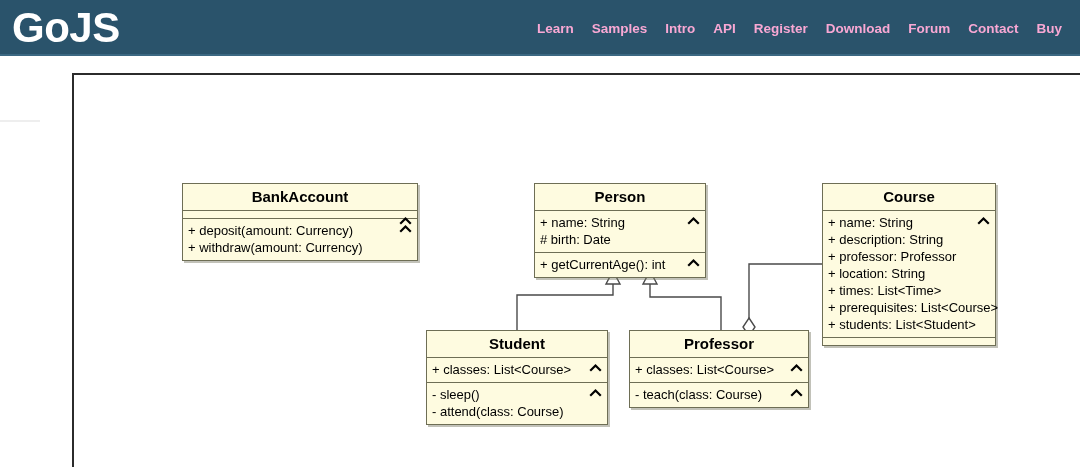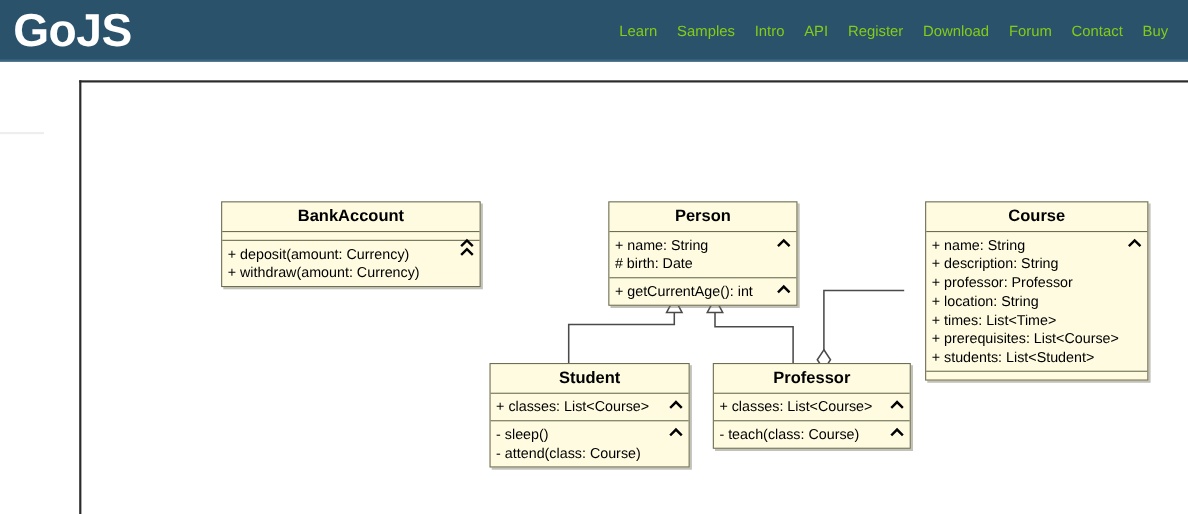--- a/index.html
+++ b/index.html
@@ -38,23 +38,23 @@
   }
   #main-nav {
     position: absolute;
     right: 18px; top: 0;
     height: 56px;
     display: flex;
     align-items: center;
     gap: 18px;
   }
   .nav-link {
-    color: #84cc16;
+    color: #f9a8d4;
     font-size: 13.5px;
-    font-weight: normal;
+    font-weight: bold;
     text-decoration: none;
     white-space: nowrap;
     cursor: pointer;
   }
 
   
   #sidebar-rule {
     position: absolute;
     left: 0; top: 120px;
     width: 40px; height: 2px;
@@ -81,21 +81,20 @@
   }
 
   
   .uml-class {
     position: absolute;
     background: #FEFBE0;
     border: 1px solid #6E6E55;
     box-shadow: 2px 2px 0 rgba(120,120,100,0.45);
     font-size: 13px;
     color: #000000;
-    margin-left: 19px;
   }
   .uml-title {
     text-align: center;
     font-weight: bold;
     font-size: 15px;
     padding: 4px 6px 5px 6px;
     border-bottom: 1px solid #6E6E55;
     line-height: 17px;
   }
   .uml-compartment {
@@ -208,21 +207,21 @@
     <div class="uml-compartment">
       <span class="chevron">
         <svg viewBox="0 0 13 12">
             <path d="M2 8 L6.5 3.5 L11 8" stroke="#000" stroke-width="2.2" fill="none" stroke-linecap="square"></path>
           </svg>
       </span>
       <div class="uml-row">+ getCurrentAge(): int</div>
     </div>
   </div>
 
-  <div class="uml-class" style="left:748px; top:108px; width:203px;">
+  <div class="uml-class" style="left:748px; top:108px; width:174px;">
     <div class="uml-title">Course</div>
     <div class="uml-compartment">
       <span class="chevron">
         <svg viewBox="0 0 13 12">
             <path d="M2 8 L6.5 3.5 L11 8" stroke="#000" stroke-width="2.2" fill="none" stroke-linecap="square"></path>
           </svg>
       </span>
       <div class="uml-row">+ name: String</div>
       <div class="uml-row">+ description: String</div>
       <div class="uml-row">+ professor: Professor</div>

